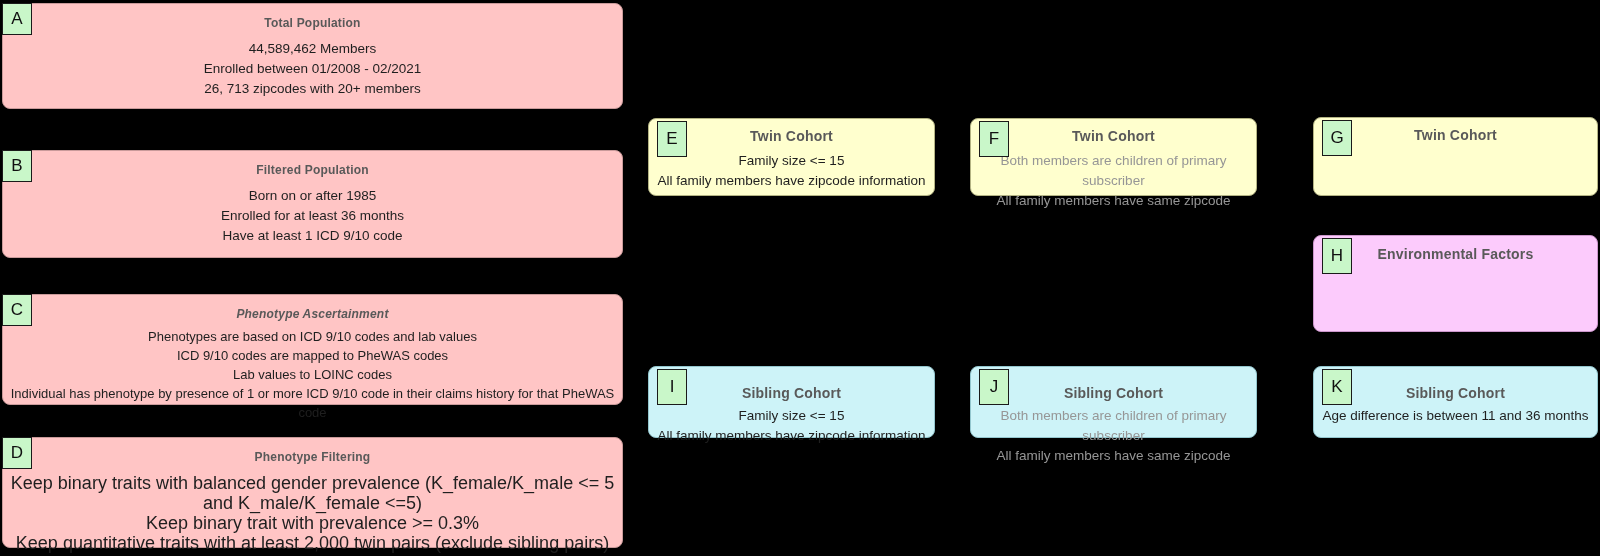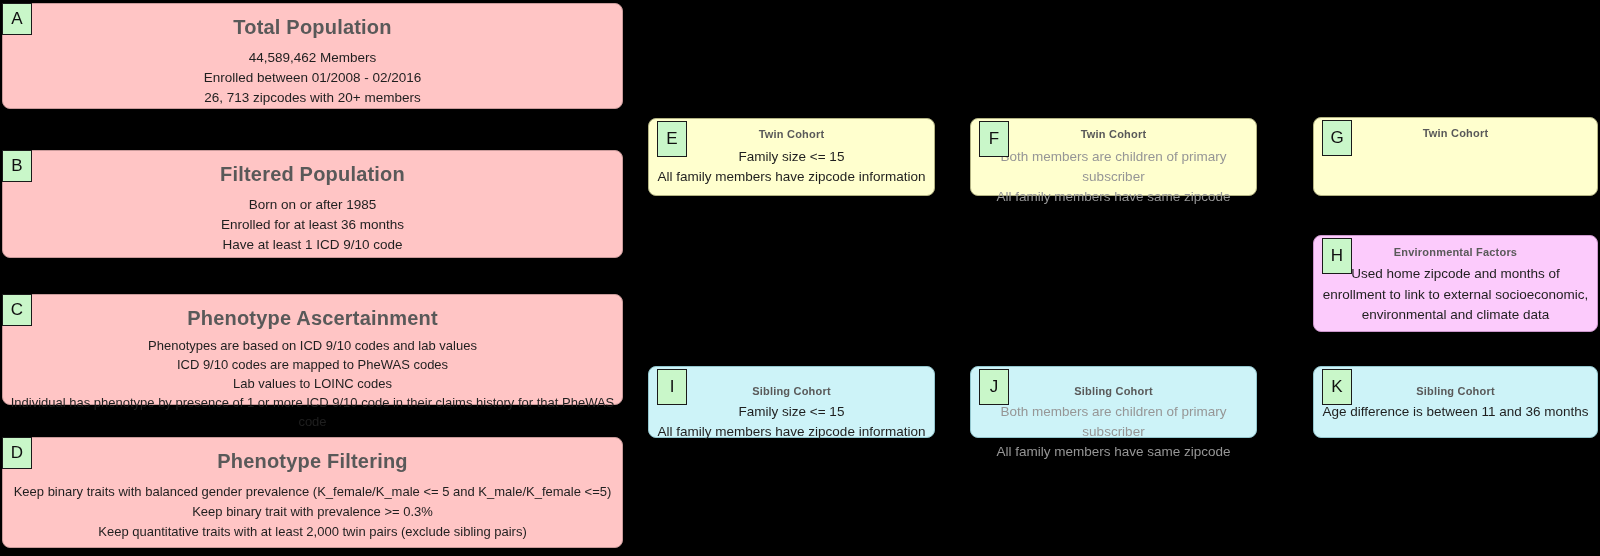--- a/index.html
+++ b/index.html
@@ -16,66 +16,66 @@
   .node.cyan{background:#cdf3f8;border-color:#93c6ce;}
   .node.magenta{background:#fccbfc;border-color:#cb96cb;}
   .badge{
     position:absolute;width:30px;height:32px;background:#c9f7c9;
     border:1.5px solid #1a1a1a;display:flex;align-items:center;justify-content:center;
     font-size:17px;color:#111;box-sizing:border-box;
   }
   .node.left-col .badge{left:-1px;top:-1px;}
   .node.small .badge{left:8px;top:2px;height:36px;}
   .title{
-    color:#595959;font-weight:700;font-size:20px;letter-spacing:.2px;
+    color:#595959;font-weight:700;font-size:12px;letter-spacing:.2px;
   }
-  .node.small .title{font-size:11px;}
+  .node.small .title{font-size:14px;}
   .body{color:#1f1f1f;font-size:13.5px;}
   .body .line{line-height:20px;}
   .node.muted-body .body{color:#969696;}
   
   #box-a{left:2px;top:3px;width:621px;height:106px;}
   #box-b{left:2px;top:150px;width:621px;height:108px;}
   #box-c{left:2px;top:294px;width:621px;height:111px;}
   #box-d{left:2px;top:437px;width:621px;height:111px;}
   #box-e{left:648px;top:118px;width:287px;height:78px;}
   #box-f{left:970px;top:118px;width:287px;height:78px;}
   #box-g{left:1313px;top:117px;width:285px;height:79px;}
   #box-h{left:1313px;top:235px;width:285px;height:97px;}
   #box-i{left:648px;top:366px;width:287px;height:72px;}
   #box-j{left:970px;top:366px;width:287px;height:72px;}
   #box-k{left:1313px;top:366px;width:285px;height:72px;}
   
   .left-col .title{margin-top:12px;}
   .left-col .body{margin-top:9px;}
-  #box-c .title{}
+  #box-c .title{font-style:italic;}
   #box-c .body{margin-top:6px;}
   #box-c .body .line{line-height:19px;font-size:13px;}
-  #box-d .body .line{font-size:13px;}
+  #box-d .body .line{font-size:18px;}
   .small .title{margin-top:9px;}
   .small .body{margin-top:7px;}
   #box-i .title,#box-j .title,#box-k .title{margin-top:18px;}
   #box-i .body,#box-j .body,#box-k .body{margin-top:5px;}
   #box-h .title{margin-top:10px;}
   #box-h .body{margin-top:6px;padding:0 6px;}
   #box-h .body .line{line-height:20.5px;}
 </style>
 </head>
 <body>
 
 <div class="canvas">
 
   <div class="node pink left-col" id="box-a">
     <div class="badge">
         <span>A</span>
       </div>
     <div class="title">Total Population</div>
     <div class="body">
       <div class="line">44,589,462 Members</div>
-      <div class="line">Enrolled between 01/2008 - 02/2016</div>
+      <div class="line">Enrolled between 01/2008 - 02/2021</div>
       <div class="line">26, 713 zipcodes with 20+ members</div>
     </div>
   </div>
 
   <div class="node pink left-col" id="box-b">
     <div class="badge">
         <span>B</span>
       </div>
     <div class="title">Filtered Population</div>
     <div class="body">
@@ -137,23 +137,20 @@
         <span>G</span>
       </div>
     <div class="title">Twin Cohort</div>
   </div>
 
   <div class="node magenta small" id="box-h">
     <div class="badge">
         <span>H</span>
       </div>
     <div class="title">Environmental Factors</div>
-    <div class="body">
-      <div class="line">Used home zipcode and months of enrollment to link to external socioeconomic, environmental and climate data</div>
-    </div>
   </div>
 
   <div class="node cyan small" id="box-i">
     <div class="badge">
         <span>I</span>
       </div>
     <div class="title">Sibling Cohort</div>
     <div class="body">
       <div class="line">Family size &lt;= 15</div>
       <div class="line">All family members have zipcode information</div>

